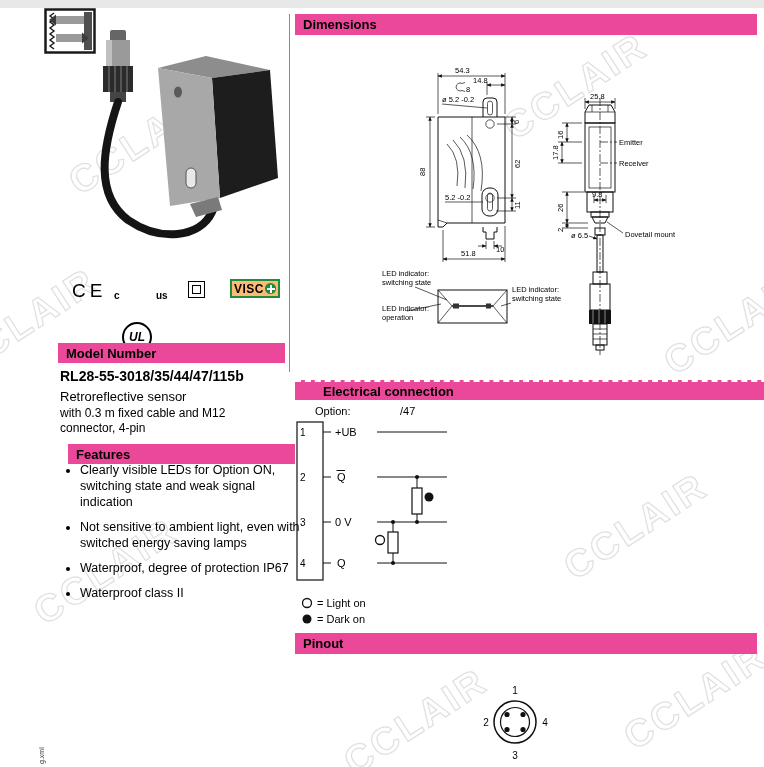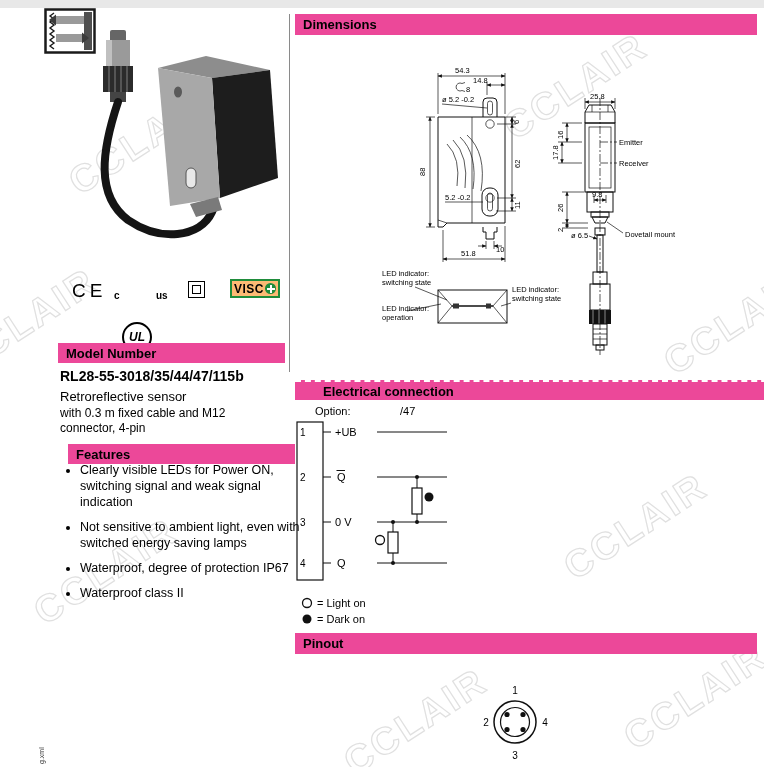--- a/index.html
+++ b/index.html
@@ -113,21 +113,21 @@
     </div>
   </div>
 
   <div class="bar" style="left:58px;top:343px;width:227px;height:20px;">Model Number</div>
   <div class="txt model-number" style="left:60px;top:368px;">RL28-55-3018/35/44/47/115b</div>
   <div class="txt model-type" style="left:60px;top:389px;">Retroreflective sensor</div>
   <div class="txt model-desc" style="left:60px;top:406px;">with 0.3 m fixed cable and M12 connector, 4-pin</div>
 
   <div class="bar" style="left:68px;top:444px;width:227px;height:20px;">Features</div>
   <ul class="features">
-    <li>Clearly visible LEDs for Power ON, switching signal and weak signal indication</li>
+    <li>Clearly visible LEDs for Option ON, switching state and weak signal indication</li>
     <li>Not sensitive to ambient light, even with switched energy saving lamps</li>
     <li>Waterproof, degree of protection IP67</li>
     <li>Waterproof class II</li>
   </ul>
 
   <div class="side-note">g.xml</div>
 
   <div class="bar" style="left:295px;top:14px;width:462px;height:21px;">Dimensions</div>
 
   <svg class="txt" style="left:295px;top:40px;" width="465" height="338">

